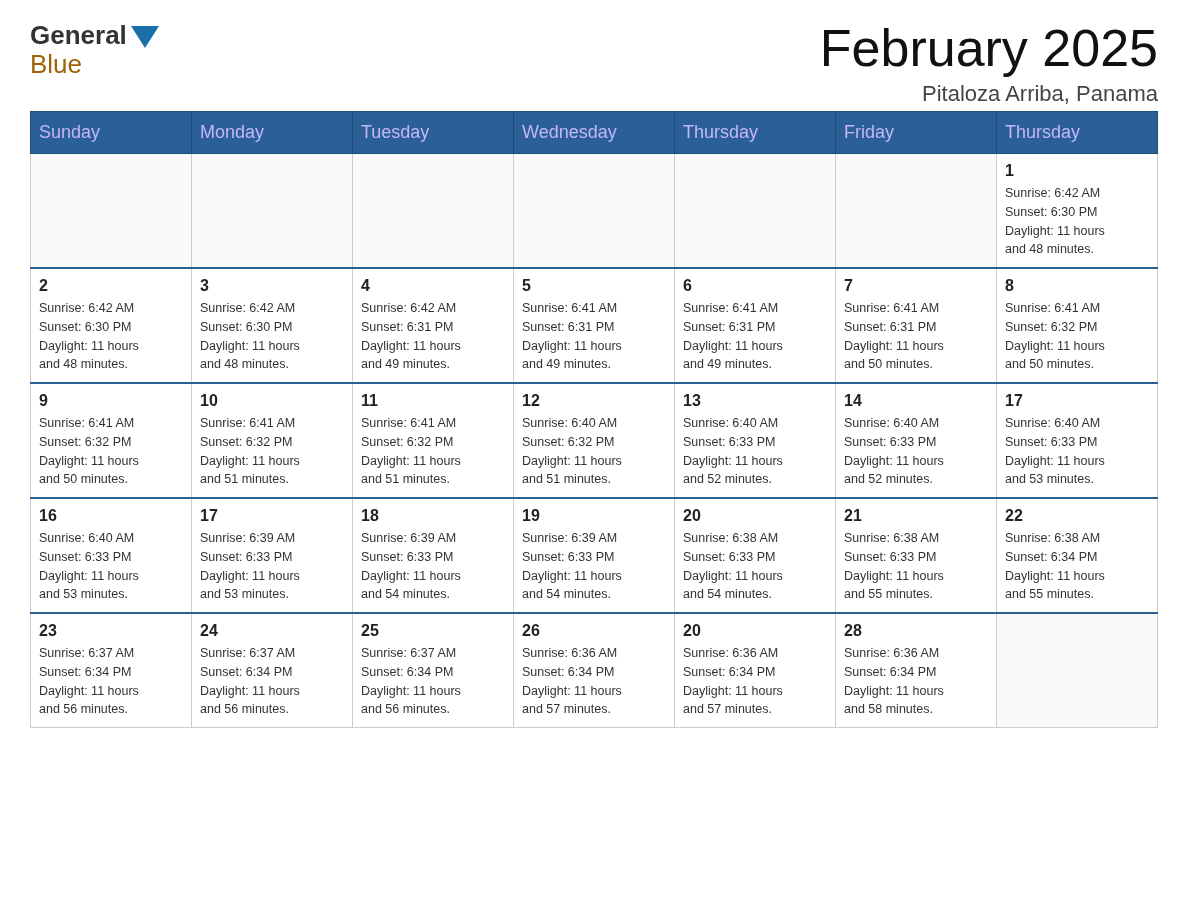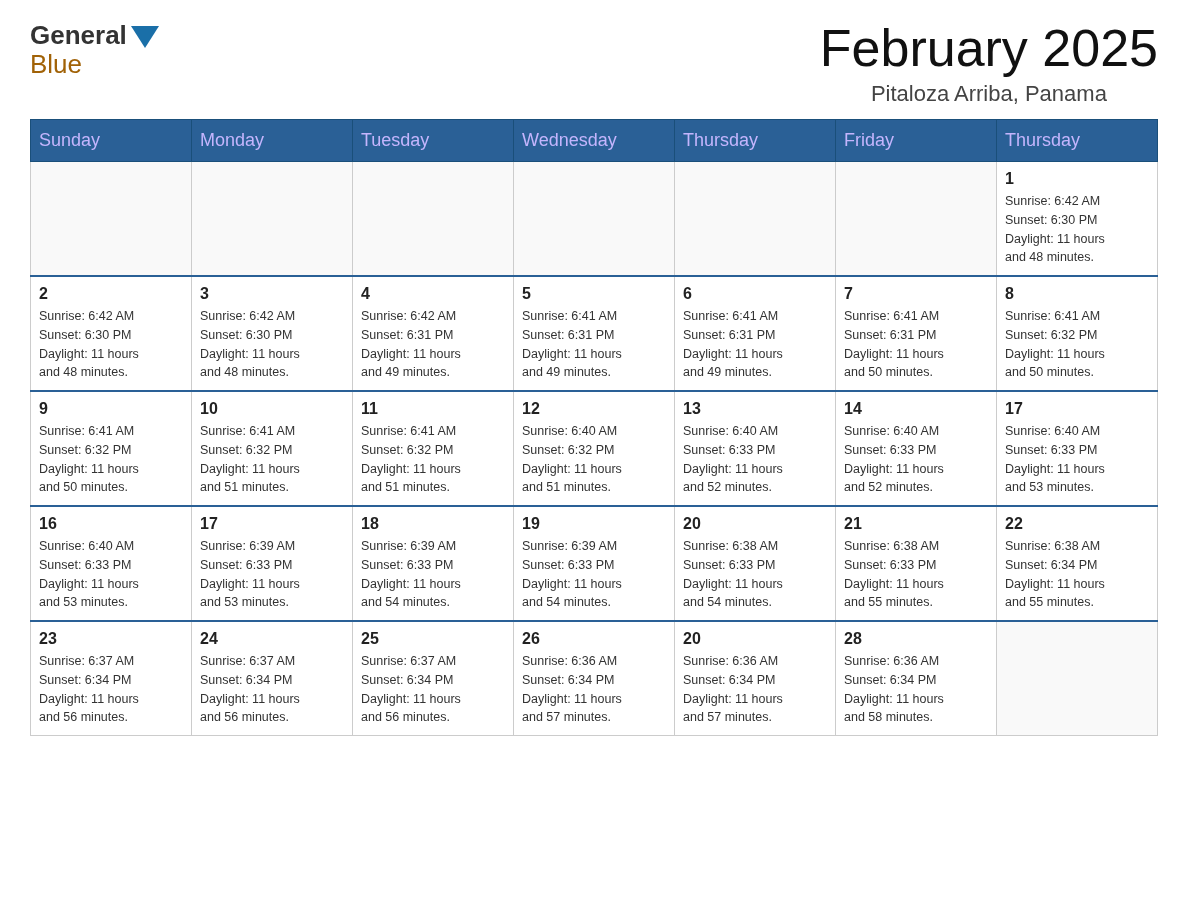--- a/index.html
+++ b/index.html
@@ -7,21 +7,21 @@
       font-family: Arial, sans-serif;
       background: #fff;
       width: 1188px;
       min-height: 918px;
       padding: 20px 30px;
     }
     .header {
       display: flex;
       justify-content: space-between;
       align-items: flex-start;
-      margin-bottom: 12px;
+      margin-bottom: 4px;
     }
     .logo {
       display: flex;
       flex-direction: column;
       align-items: flex-start;
     }
     .logo-top {
       display: flex;
       align-items: center;
     }
@@ -39,21 +39,21 @@
       margin-left: 4px;
       margin-top: 2px;
     }
     .logo-blue {
       font-size: 26px;
       font-weight: normal;
       color: #a16207;
       margin-top: -2px;
     }
     .title-area {
-      text-align: center;
+      text-align: right;
     }
     .month-title {
       font-size: 52px;
       font-weight: normal;
       color: #111;
       line-height: 1.1;
     }
     .location {
       font-size: 22px;
       color: #444;

